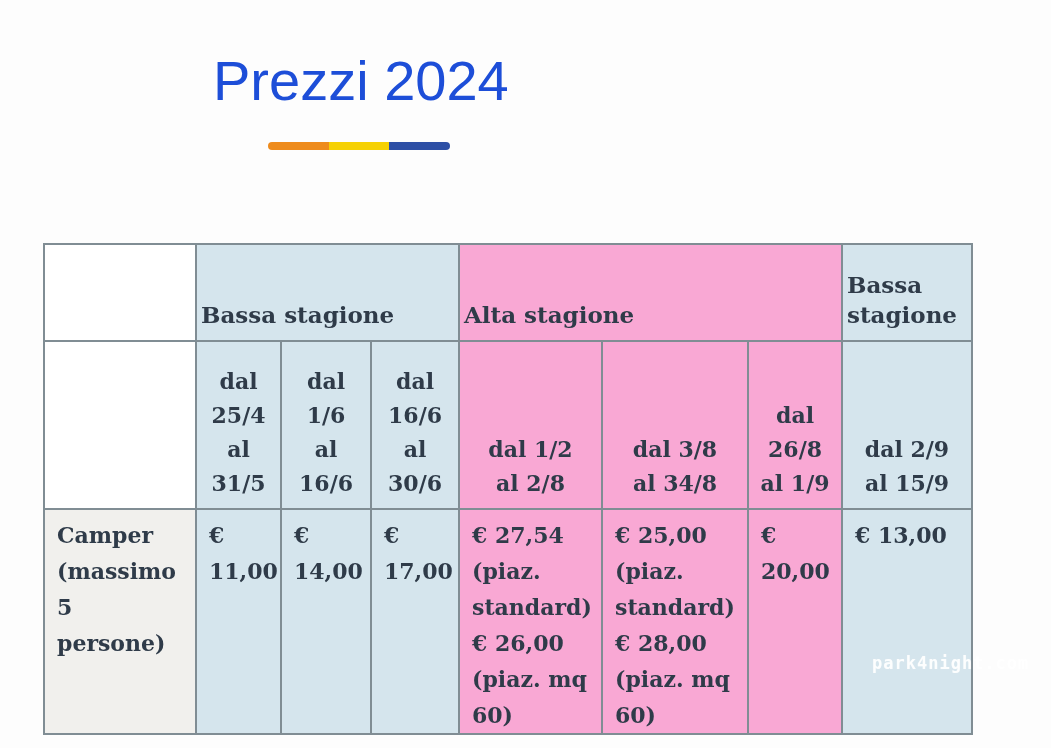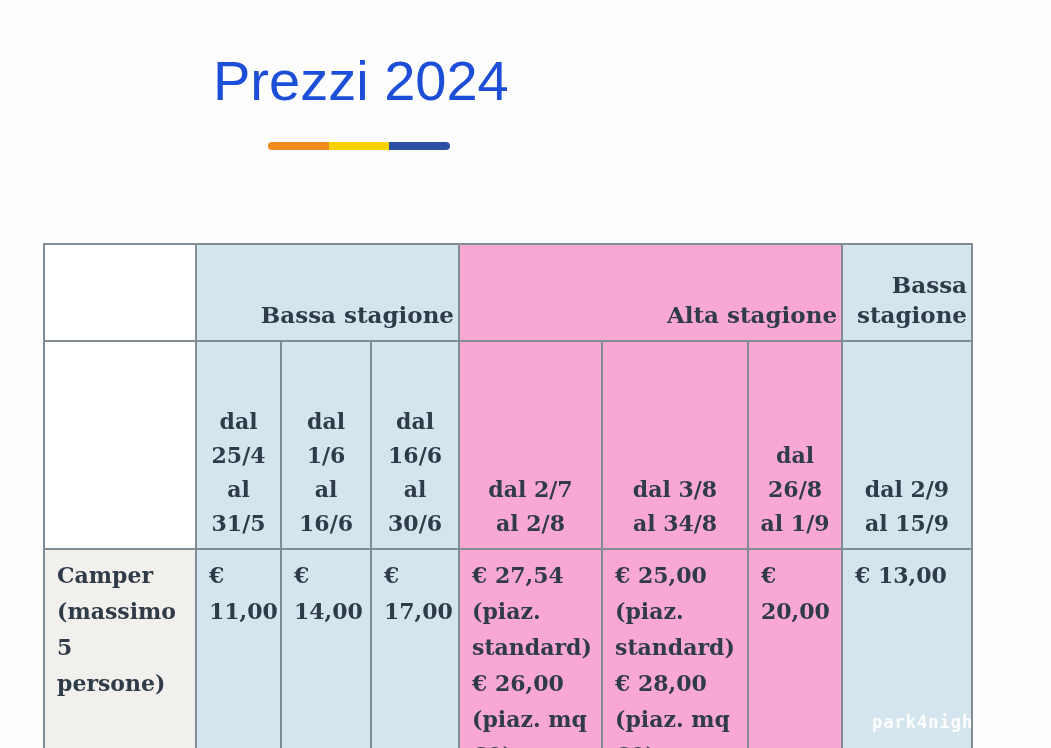--- a/index.html
+++ b/index.html
@@ -50,27 +50,27 @@
     color: #2f3b49;
   }
   .price-table td, .price-table th {
     border: 2px solid #808d94;
     font-weight: bold;
     overflow: hidden;
   }
   .season-row { height: 97px; }
   .season-row th, .season-row td {
     vertical-align: bottom;
-    text-align: right;
+    text-align: left;
     font-size: 23px;
     line-height: 30px;
     padding: 0 4px 10px 4px;
     white-space: pre-line;
   }
-  .date-row { height: 208px; }
+  .date-row { height: 168px; }
   .date-row th, .date-row td {
     vertical-align: bottom;
     text-align: center;
     font-size: 22px;
     line-height: 34px;
     padding: 0 3px 8px 3px;
     white-space: pre-line;
   }
   .data-row { height: 168px; padding-left: 31px; }
   .data-row th, .data-row td {
@@ -83,21 +83,21 @@
     border-top: 2px solid #57616a;
   }
   .cell-low  { background: #d5e5ed; }
   .cell-high { background: #f9a8d4; }
   .cell-corner { background: #ffffff; }
   .cell-rowlabel { background: #f1f0ed; font-weight: bold; }
 
   
   .watermark {
     position: absolute;
-    left: 872px; top: 712px;
+    left: 872px; top: 653px;
     font-family: "DejaVu Sans Mono", monospace;
     font-size: 17px;
     font-weight: bold;
     letter-spacing: 1px;
     color: rgba(255,255,255,0.9);
     text-shadow: 0 0 1px rgba(255,255,255,0.35);
     white-space: nowrap;
   }
 </style>
 </head>
@@ -139,21 +139,21 @@
 al
 31/5</th>
         <th class="cell-low">dal
 1/6
 al
 16/6</th>
         <th class="cell-low">dal
 16/6
 al
 30/6</th>
-        <th class="cell-high">dal 2/7
+        <th class="cell-high">dal 1/2
 al 2/8</th>
         <th class="cell-high">dal 3/8
 al 34/8</th>
         <th class="cell-high">dal
 26/8
 al 1/9</th>
         <th class="cell-low">dal 2/9
 al 15/9</th>
       </tr>
       <tr class="data-row">

